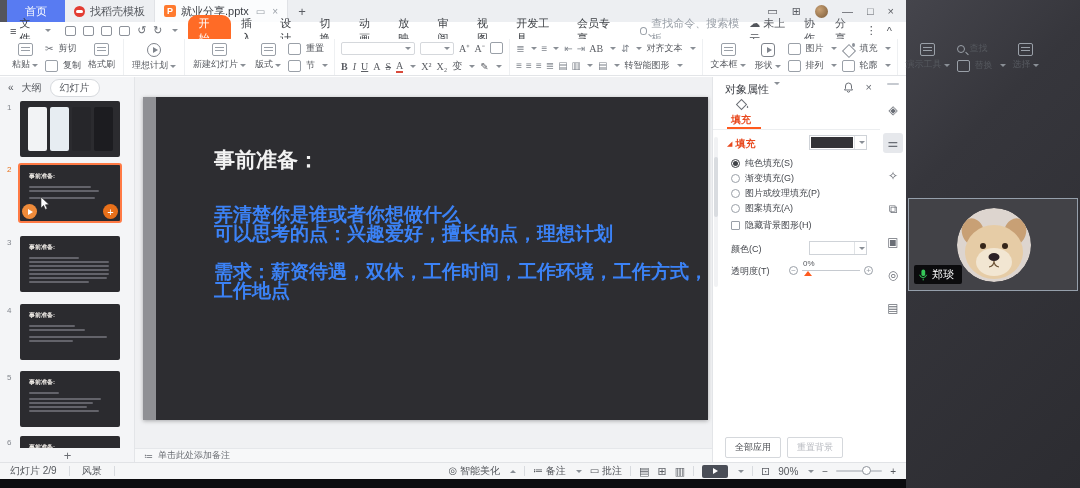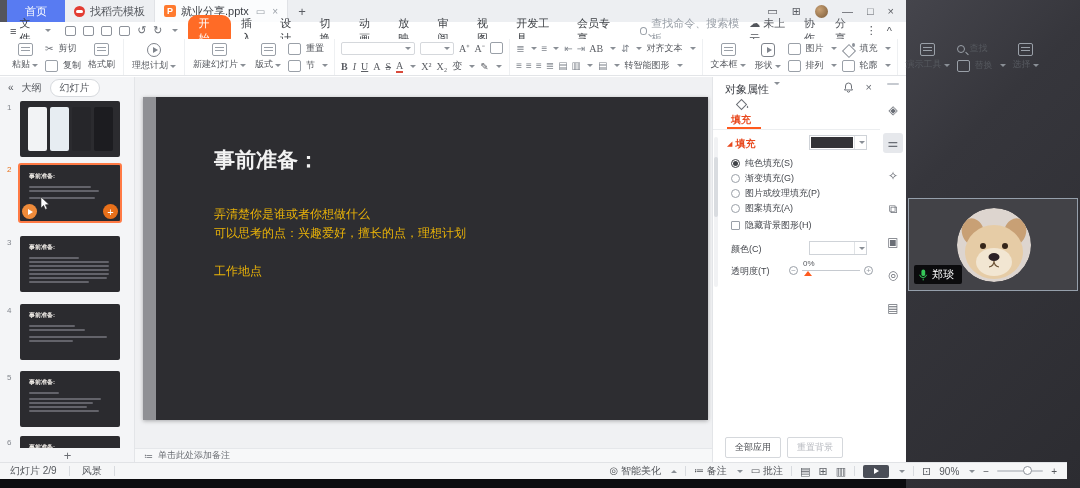--- a/index.html
+++ b/index.html
@@ -71,21 +71,21 @@
   .hovplay{position:absolute;left:2px;bottom:2px;width:15px;height:15px;border-radius:50%;background:#ef8b3a;display:flex;align-items:center;justify-content:center}
   .hovplay::after{content:"";width:0;height:0;border-left:5px solid #fff;border-top:3px solid transparent;border-bottom:3px solid transparent;margin-left:1px}
   .hovplus{position:absolute;right:2px;bottom:2px;width:15px;height:15px;border-radius:50%;background:#e8701a;color:#fff;font-size:11px;display:flex;align-items:center;justify-content:center}
   .addrow{position:absolute;left:0;top:371px;width:135px;height:14px;background:#f4f5f7;display:flex;align-items:center;justify-content:center;font-size:13px;color:#6a6d73}
 
   
   .canvas{position:absolute;left:135px;top:77px;width:577px;height:371px;background:#f0f1f3}
   .slide{position:absolute;left:8px;top:20px;width:565px;height:323px;background:#2d2d31;box-shadow:0 1px 4px rgba(0,0,0,.3)}
   .strip{position:absolute;left:0;top:0;width:13px;height:100%;background:#8f9094}
   .s-title{position:absolute;left:71px;top:50px;font-size:21px;line-height:26px;font-weight:bold;color:#f2f2f2;font-family:Liberation Sans, sans-serif}
-  .s-body{position:absolute;left:71px;top:108px;font-size:12px;line-height:19px;font-weight:400;color:#eab308;font-family:"DejaVu Serif","Liberation Serif",serif}
+  .s-body{position:absolute;left:71px;top:108px;font-size:19px;line-height:19px;font-weight:700;color:#3b82f6;font-family:"DejaVu Serif","Liberation Serif",serif}
   .sline{min-height:19px;white-space:pre}
   .notes{position:absolute;left:135px;top:448px;width:577px;height:14px;background:#f7f8f9;border-top:1px solid #e5e7ea;display:flex;align-items:center;gap:5px;font-size:9px;color:#6a6d73;padding-left:9px}
 
   
   .panel{position:absolute;left:712px;top:77px;width:168px;height:385px;background:#fff;border-left:1px solid #e3e5e8;font-size:9px;color:#44474d}
   .p-head{position:absolute;left:12px;top:5px;font-size:11px;color:#3b3e44;display:flex;gap:3px}
   .p-close{position:absolute;right:8px;top:4px;font-size:11px;color:#6b6f76}
   .p-bell{position:absolute;right:26px;top:5px}
   .p-buck{position:absolute;left:22px;top:20px}
   .p-tab{position:absolute;left:18px;top:36px;font-size:10px;font-weight:bold;color:#e8491f}
@@ -114,21 +114,21 @@
   .pscroll{position:absolute;left:1px;top:60px;width:4px;height:150px;background:#f1f2f4;border-radius:2px}
   .pscroll::after{content:"";display:block;width:4px;height:60px;margin-top:20px;background:#d9dce0;border-radius:2px}
 
   
   .vtools{position:absolute;left:880px;top:77px;width:26px;height:385px;background:#fff;display:flex;flex-direction:column;align-items:center;padding-top:6px;gap:13px;font-size:12px;color:#6a6e76}
   .vt{width:20px;height:20px;display:flex;align-items:center;justify-content:center;border-radius:3px}
   .vt.sel{background:#e6e8ec}
   .vhandle{width:12px;height:2px;background:#c6cad0;border-radius:1px;margin-bottom:2px}
 
   
-  .status{position:absolute;left:0;top:462px;width:1067px;height:17px;background:#f5f6f7;border-top:1px solid #e1e3e6;display:flex;align-items:center;font-size:10px;color:#54575c;padding:0 10px;gap:12px}
+  .status{position:absolute;left:0;top:462px;width:906px;height:17px;background:#f5f6f7;border-top:1px solid #e1e3e6;display:flex;align-items:center;font-size:10px;color:#54575c;padding:0 10px;gap:12px}
   .sdiv{width:1px;height:10px;background:#d8dbdf}
   .sright{margin-left:auto;display:flex;align-items:center;gap:8px}
   .vic{font-size:11px;color:#5d6066}
   .playbtn{width:26px;height:13px;background:#4a4e57;border-radius:2px;display:flex;align-items:center;justify-content:center}
   .playbtn::after{content:"";width:0;height:0;border-left:5px solid #fff;border-top:3.5px solid transparent;border-bottom:3.5px solid transparent}
   .ztrack{width:46px;height:2px;background:#c9ccd1;border-radius:1px;position:relative}
   .zknob{position:absolute;left:26px;top:-4px;width:9px;height:9px;border:1px solid #8d929a;border-radius:50%;background:#fff}
 
   
   .vtile{position:absolute;left:908px;top:198px;width:170px;height:93px;background:#424247;border:1px solid #959fab;z-index:4}
@@ -442,20 +442,21 @@
   </div>
 
   <div class="canvas">
     <div class="slide">
       <div class="strip"></div>
       <div class="s-title">事前准备：</div>
       <div class="s-body">
         <div class="sline">弄清楚你是谁或者你想做什么</div>
         <div class="sline">可以思考的点：兴趣爱好，擅长的点，理想计划</div>
         <div class="sline"> </div>
+        <div class="sline">需求：薪资待遇，双休，工作时间，工作环境，工作方式，</div>
         <div class="sline">工作地点</div>
       </div>
     </div>
   </div>
   <div class="notes">
     <span>≔</span>
     <span>单击此处添加备注</span>
   </div>
 
   <div class="panel">

